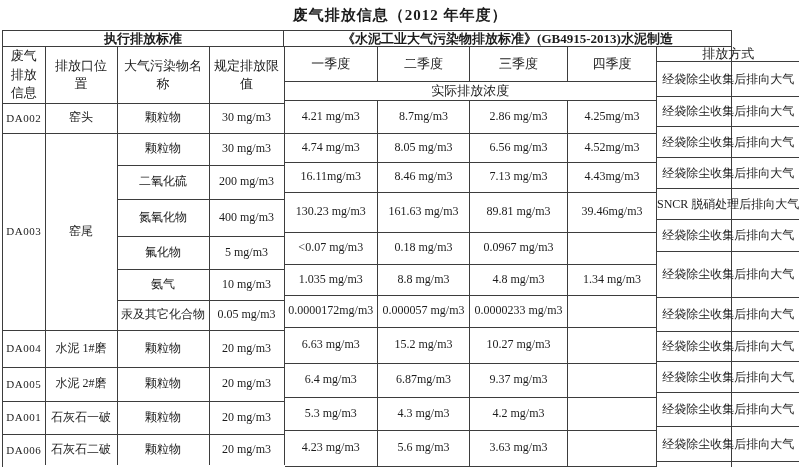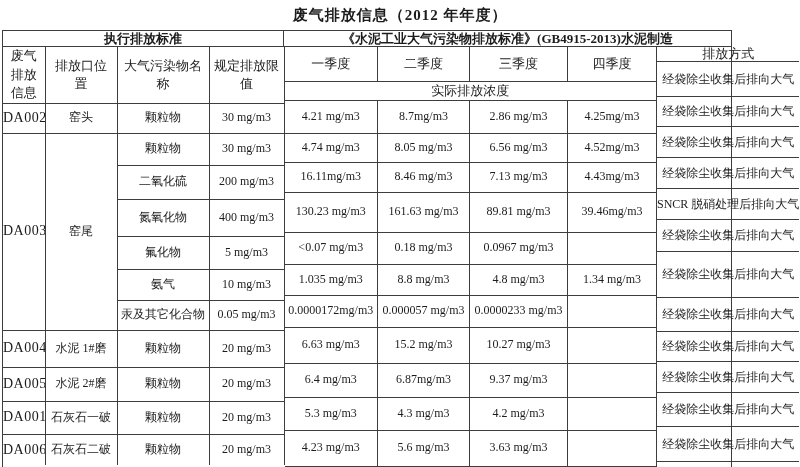--- a/index.html
+++ b/index.html
@@ -44,21 +44,21 @@
     border-bottom: 1px solid #3d3d3d;
     display: flex; align-items: center; justify-content: center;
     font-size: 12px; white-space: nowrap; overflow: hidden;
   }
   .rightcol .rc.rhdr { font-size: 13px; }
   .hdr { font-size: 13px; line-height: 1.4; }
   .hdr-id  { padding: 0 3px; }
   .hdr-loc { padding: 0 6px; }
   .hdr-pol { padding: 0 4px; }
   .hdr-lim { padding: 0 4px; }
-  .idc { font-size: 14px; letter-spacing: .5px; white-space: nowrap; }
+  .idc { font-size: 11px; letter-spacing: .5px; white-space: nowrap; }
   .loc { font-size: 12px; white-space: nowrap; }
   .pol { font-size: 12px; white-space: nowrap; }
   .lim { font-size: 12px; white-space: nowrap; }
   .val { font-size: 12px; white-space: nowrap; }
 </style>
 </head>
 <body>
 
 <div class="page">
   <div class="title">废气排放信息（2012 年年度）</div>

